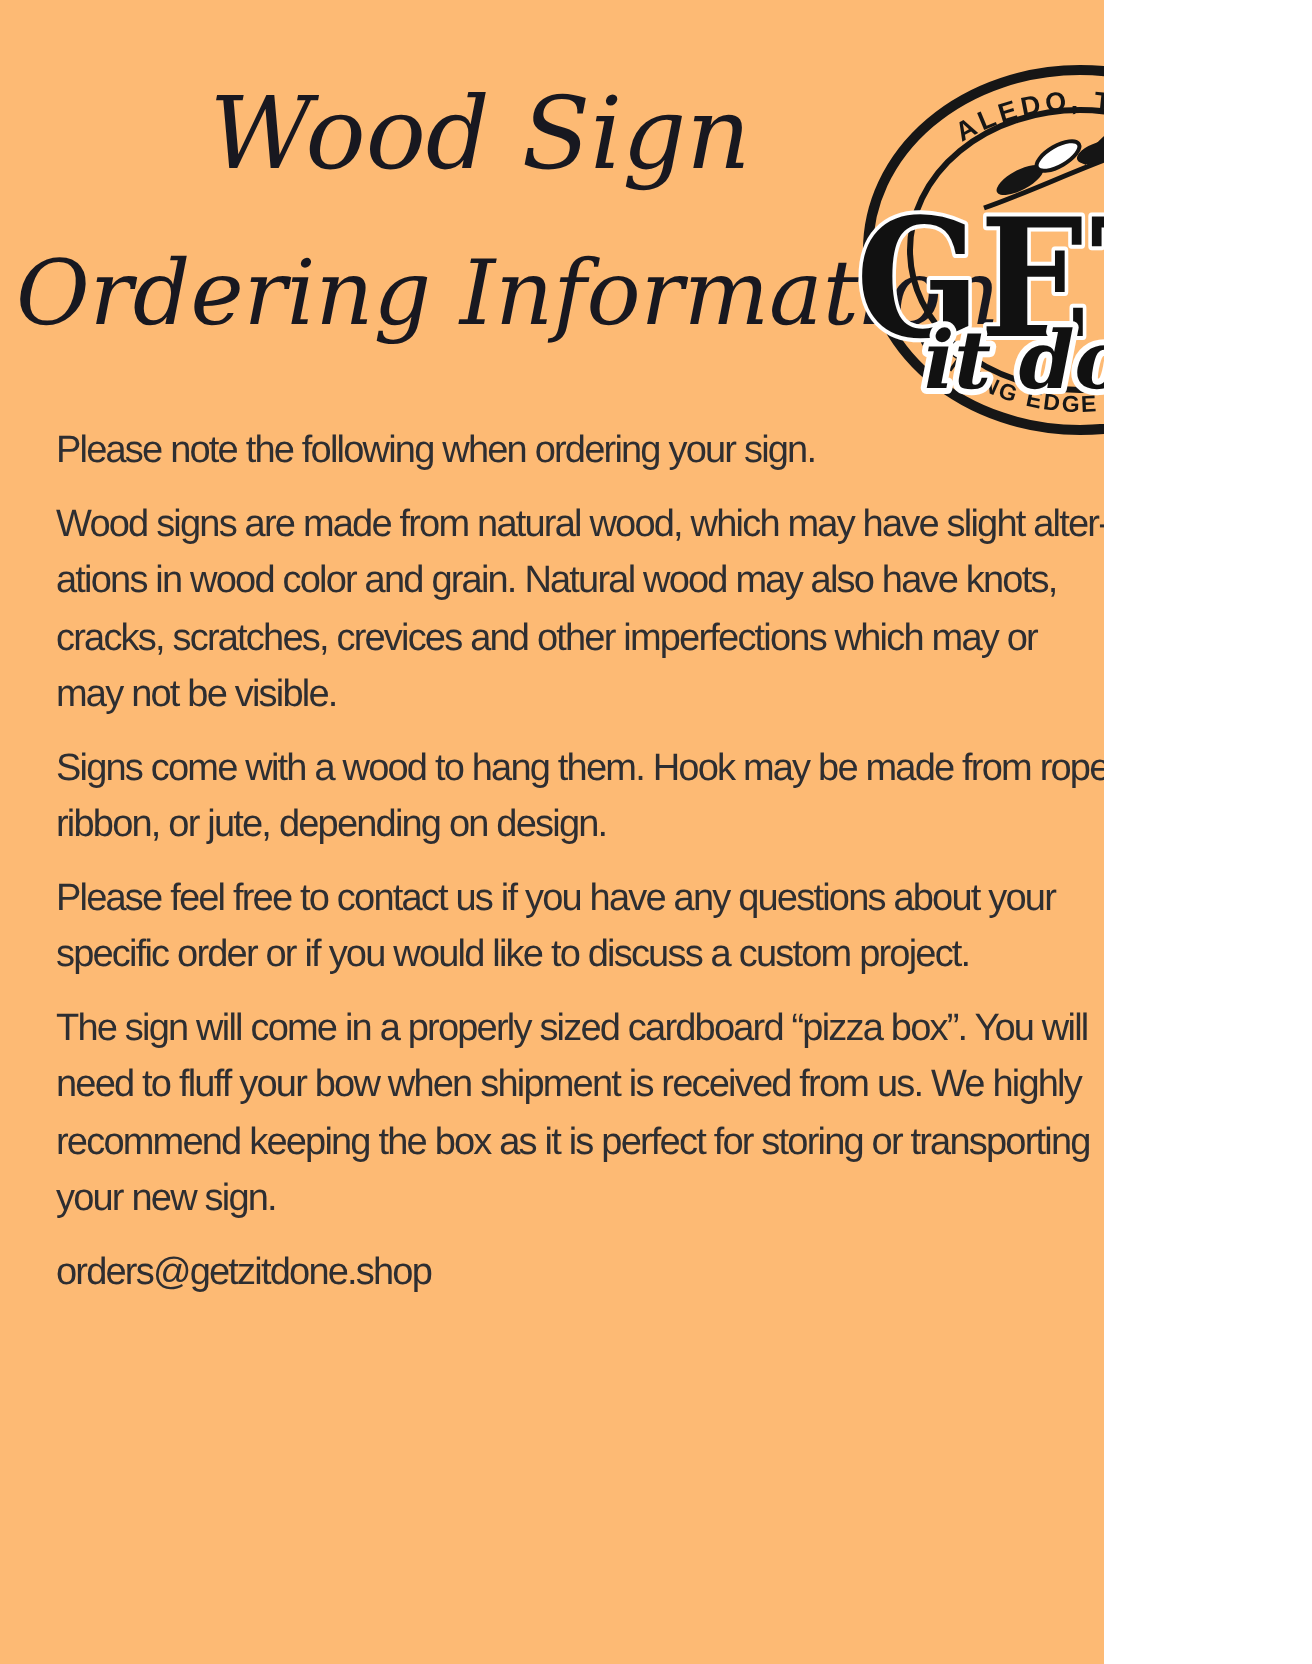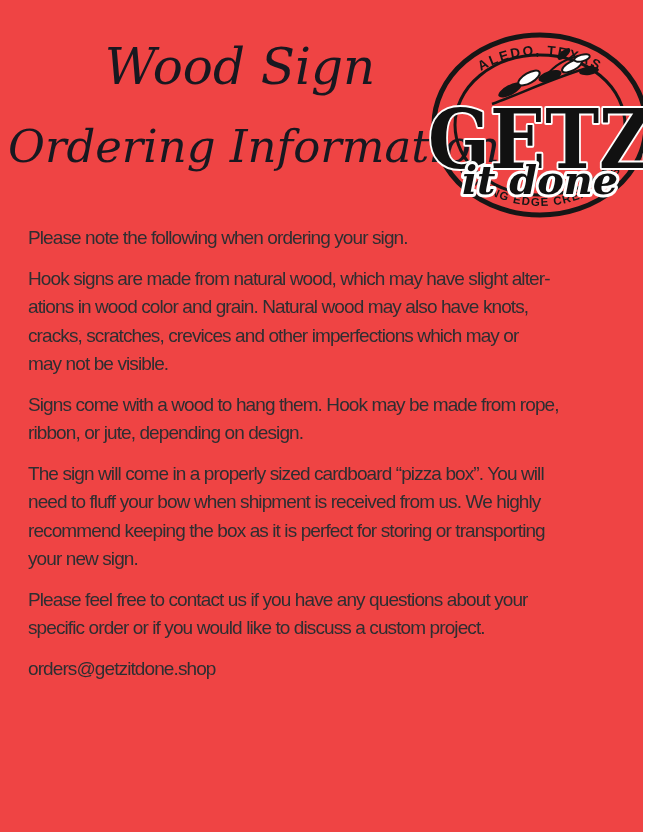--- a/index.html
+++ b/index.html
@@ -4,23 +4,24 @@
 <style>
   html, body { margin:0; padding:0; }
   body {
     width:656px; height:832px;
     background:#ffffff;
     font-family:"Liberation Sans", sans-serif;
     position:relative;
   }
   .page {
     position:absolute; inset:0;
-    width:643px; height:832px;
-    background:#ef4444;
+    width:540px; height:832px;
+    background:#fdba74;
     overflow:hidden;
+    padding-left:12px;
   }
   .title-line {
     position:absolute;
     text-align:center;
     font-family:"DejaVu Serif", serif;
     font-style:italic;
     color:#181820;
     white-space:nowrap;
   }
   .title-line-1 {
@@ -60,21 +61,21 @@
   .leaf-outline { fill:#ffffff; stroke:#151515; stroke-width:2; }
   .content {
     position:absolute;
     left:28px; top:212px; width:628px;
     font-size:19px;
     line-height:28.5px;
     letter-spacing:-0.9px;
     color:#2e2e31;
   }
   .content p {
-    margin:12px 0 8px 0;
+    margin:0 0 8px 0;
     white-space:pre-line;
   }
   .contact-email { cursor:pointer; }
 </style>
 </head>
 <body>
 
 <div class="page">
 
   <div class="title-line title-line-1">Wood Sign</div>
@@ -111,28 +112,28 @@
       </g>
 
       <text class="brand-name" x="114" y="152" font-size="82" text-anchor="middle" textLength="224" lengthAdjust="spacingAndGlyphs">GETZ</text>
 
       <text class="brand-tagline" x="114" y="178" font-size="40" text-anchor="middle" textLength="156" lengthAdjust="spacingAndGlyphs">it done</text>
     </svg>
   </div>
 
   <div class="content">
     <p>Please note the following when ordering your sign.</p>
-    <p>Hook signs are made from natural wood, which may have slight alter-
+    <p>Wood signs are made from natural wood, which may have slight alter-
 ations in wood color and grain. Natural wood may also have knots,
 cracks, scratches, crevices and other imperfections which may or
 may not be visible.</p>
     <p>Signs come with a wood to hang them. Hook may be made from rope,
 ribbon, or jute, depending on design.</p>
+    <p>Please feel free to contact us if you have any questions about your
+specific order or if you would like to discuss a custom project.</p>
     <p>The sign will come in a properly sized cardboard “pizza box”. You will
 need to fluff your bow when shipment is received from us. We highly
 recommend keeping the box as it is perfect for storing or transporting
 your new sign.</p>
-    <p>Please feel free to contact us if you have any questions about your
-specific order or if you would like to discuss a custom project.</p>
     <p class="contact-email">orders@getzitdone.shop</p>
   </div>
 
 </div>
 
 </body></html>

